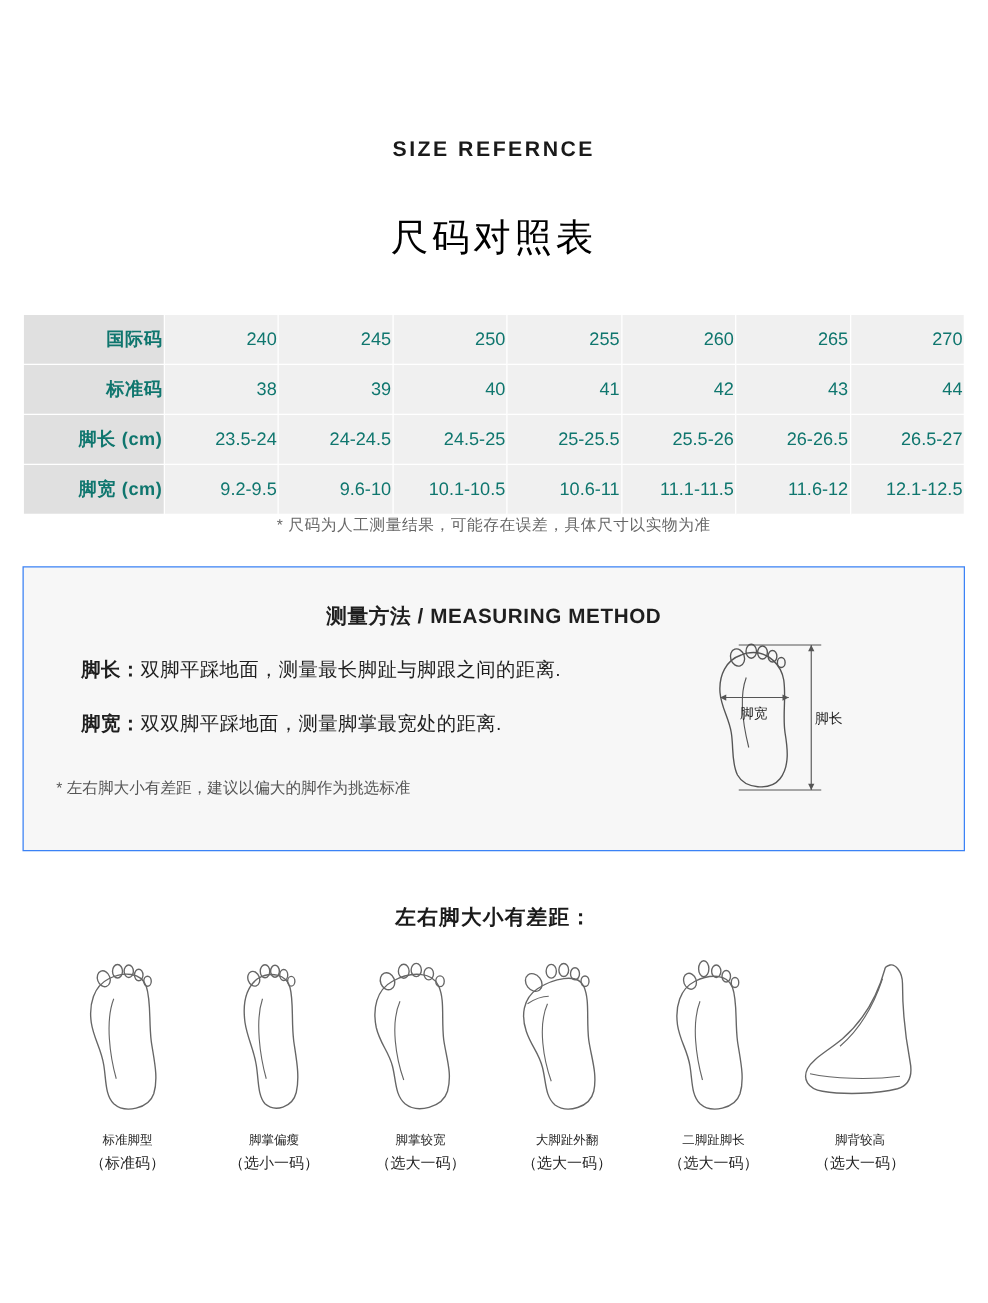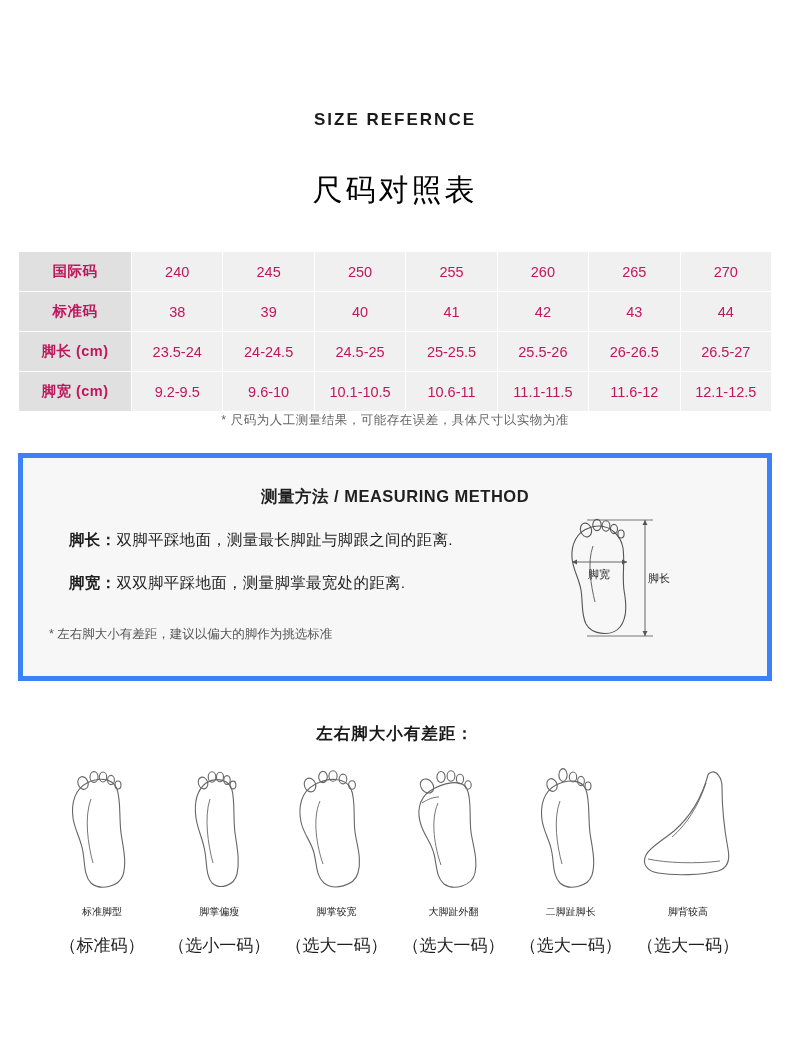--- a/index.html
+++ b/index.html
@@ -47,43 +47,43 @@
     margin: 40px 18px 0 18px;
   }
   table.size-table {
     border-collapse: collapse;
     width: 754px;
     table-layout: fixed;
   }
   table.size-table td {
     border: 1px solid #ffffff;
     height: 37px;
-    text-align: center;
+    text-align: right;
     font-size: 14.5px;
-    color: #be185d;
+    color: #0f766e;
     background: #f0f0f0;
   }
   table.size-table td.rowhead {
     background: #e0e0e0;
     font-weight: bold;
     width: 110px;
     font-size: 14.5px;
     letter-spacing: 0.5px;
   }
   .table-note {
     text-align: center;
     font-size: 12.5px;
     color: #666;
     letter-spacing: 0.5px;
   }
 
   
   .method-box {
     margin: 24px 18px 0 18px;
-    border: 5px solid #3b82f6;
+    border: 1px solid #3b82f6;
     background: #f7f7f7;
     height: 228px;
     position: relative;
     box-sizing: border-box;
   }
   .method-title {
     text-align: center;
     font-size: 16.5px;
     font-weight: bold;
     color: #1f1f1f;
@@ -136,23 +136,23 @@
     align-items: flex-end;
     justify-content: center;
   }
   .type-label {
     font-size: 10px;
     color: #1f1f1f;
     margin-top: 14px;
     font-weight: 500;
   }
   .type-sub {
-    font-size: 17px;
+    font-size: 12px;
     color: #1f1f1f;
-    margin-top: 15px;
+    margin-top: 3px;
   }
 </style>
 </head>
 <body>
 
 <div class="page">
 
   <div class="header">
     <div class="title-en">SIZE  REFERNCE</div>
     <div class="title-cn">尺码对照表</div>

